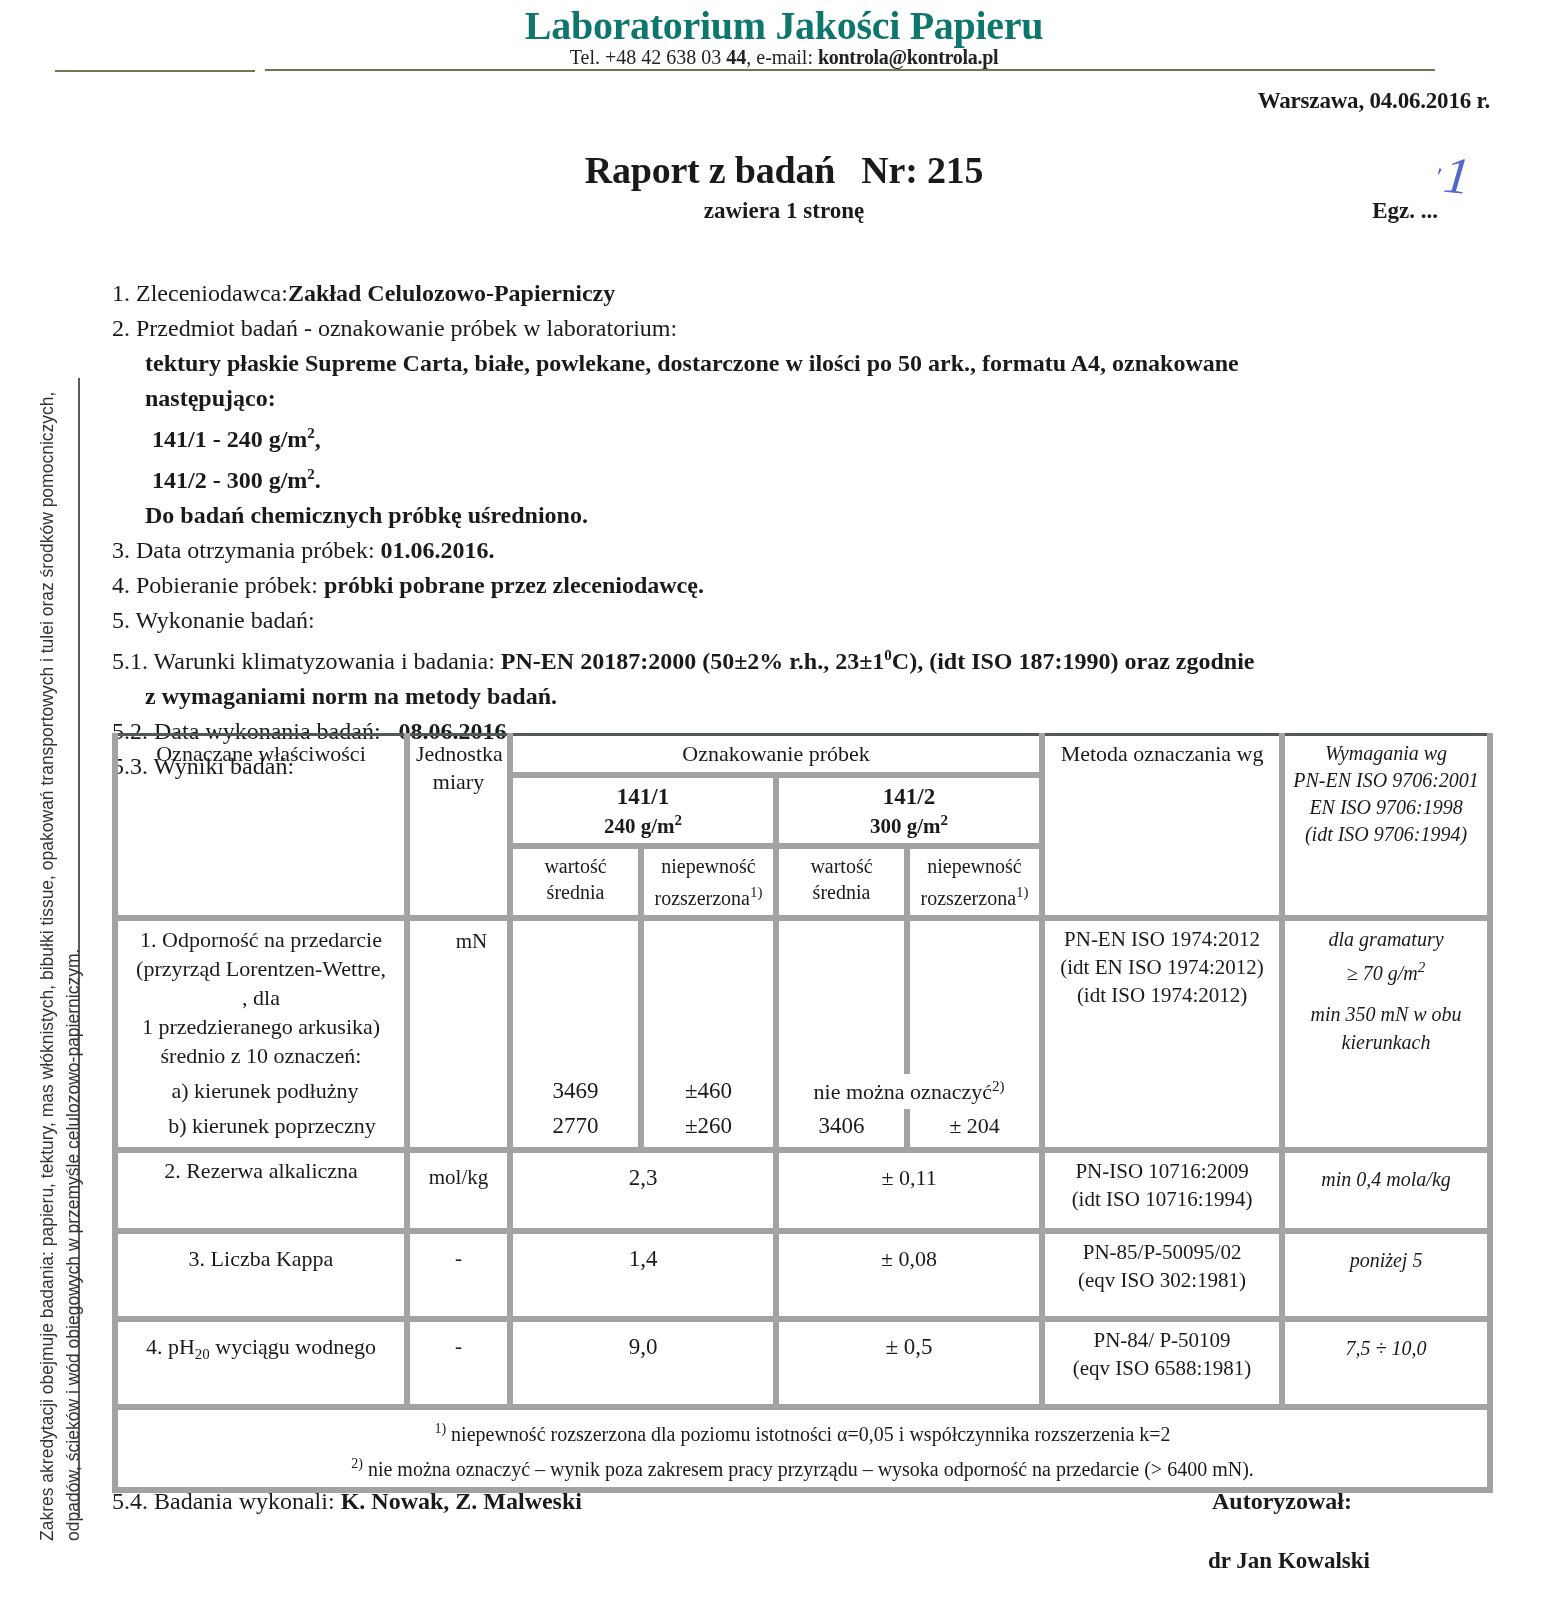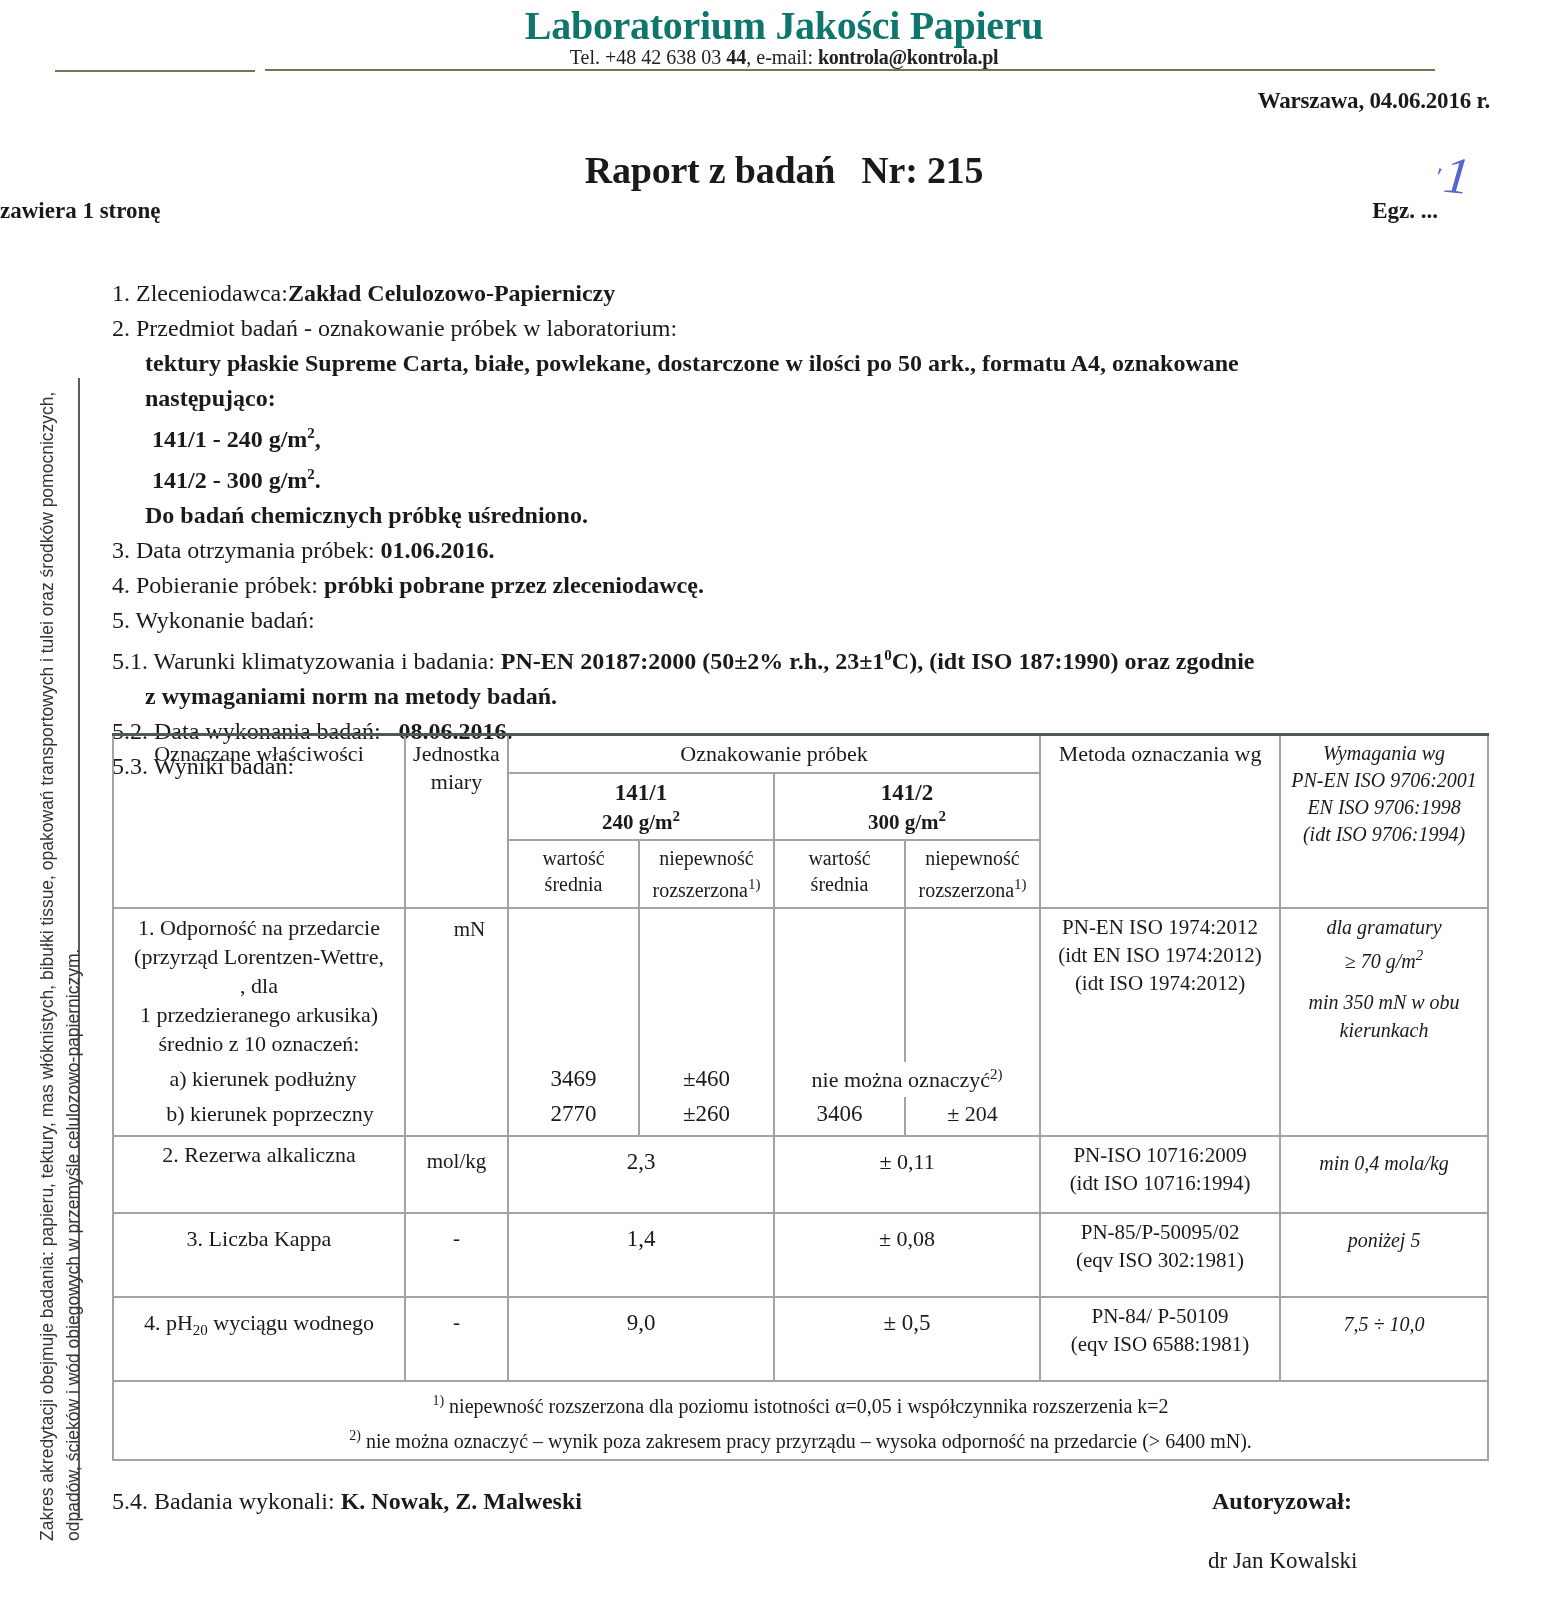--- a/index.html
+++ b/index.html
@@ -85,21 +85,21 @@
     left: 0; top: 148px; width: 1568px;
     text-align: center;
     font-weight: bold;
     font-size: 38px;
     letter-spacing: -0.2px;
   }
   #report-title .nr { margin-left: 26px; }
   #report-sub {
     position: absolute;
     left: 0; top: 198px; width: 1568px;
-    text-align: left;
+    text-align: center;
     font-weight: bold;
     font-size: 23px;
   }
   #egz {
     position: absolute;
     right: 130px; top: 198px;
     font-weight: bold;
     font-size: 23px;
   }
   #egz-mark {
@@ -138,21 +138,21 @@
   #results-table {
     position: absolute;
     left: 112px; top: 733px;
     width: 1348px;
     border-collapse: collapse;
     font-size: 21px;
     color: #1a1a1a;
     table-layout: fixed;
   }
   #results-table td, #results-table th {
-    border: 2px solid #a3a3a3;
+    border: 6px solid #a3a3a3;
     padding: 4px 6px;
     vertical-align: top;
     font-weight: normal;
     text-align: center;
   }
   #results-table .topline { border-top: 3px solid #4e5a52; }
   .col-prop  { width: 292px; }
   .col-unit  { width: 103px; }
   .col-v1    { width: 131px; }
   .col-u1    { width: 135px; }
@@ -195,21 +195,21 @@
   #footer-auth {
     position: absolute;
     left: 1212px; top: 1488px;
     font-size: 24px;
     font-weight: bold;
   }
   #footer-signer {
     position: absolute;
     left: 1208px; top: 1548px;
     font-size: 23px;
-    font-weight: normal;
+    font-weight: bold;
   }
 </style>
 </head>
 <body>
 
 <div id="masthead">
   <div id="lab-title">Laboratorium Jakości Papieru</div>
   <div id="lab-contact"><span>Tel. +48 42 638 03 </span><span class="ph-bold">44</span><span>, e-mail: </span><span class="email">kontrola@kontrola.pl</span></div>
   <div class="rule-left"></div>
   <div class="rule-right"></div>

